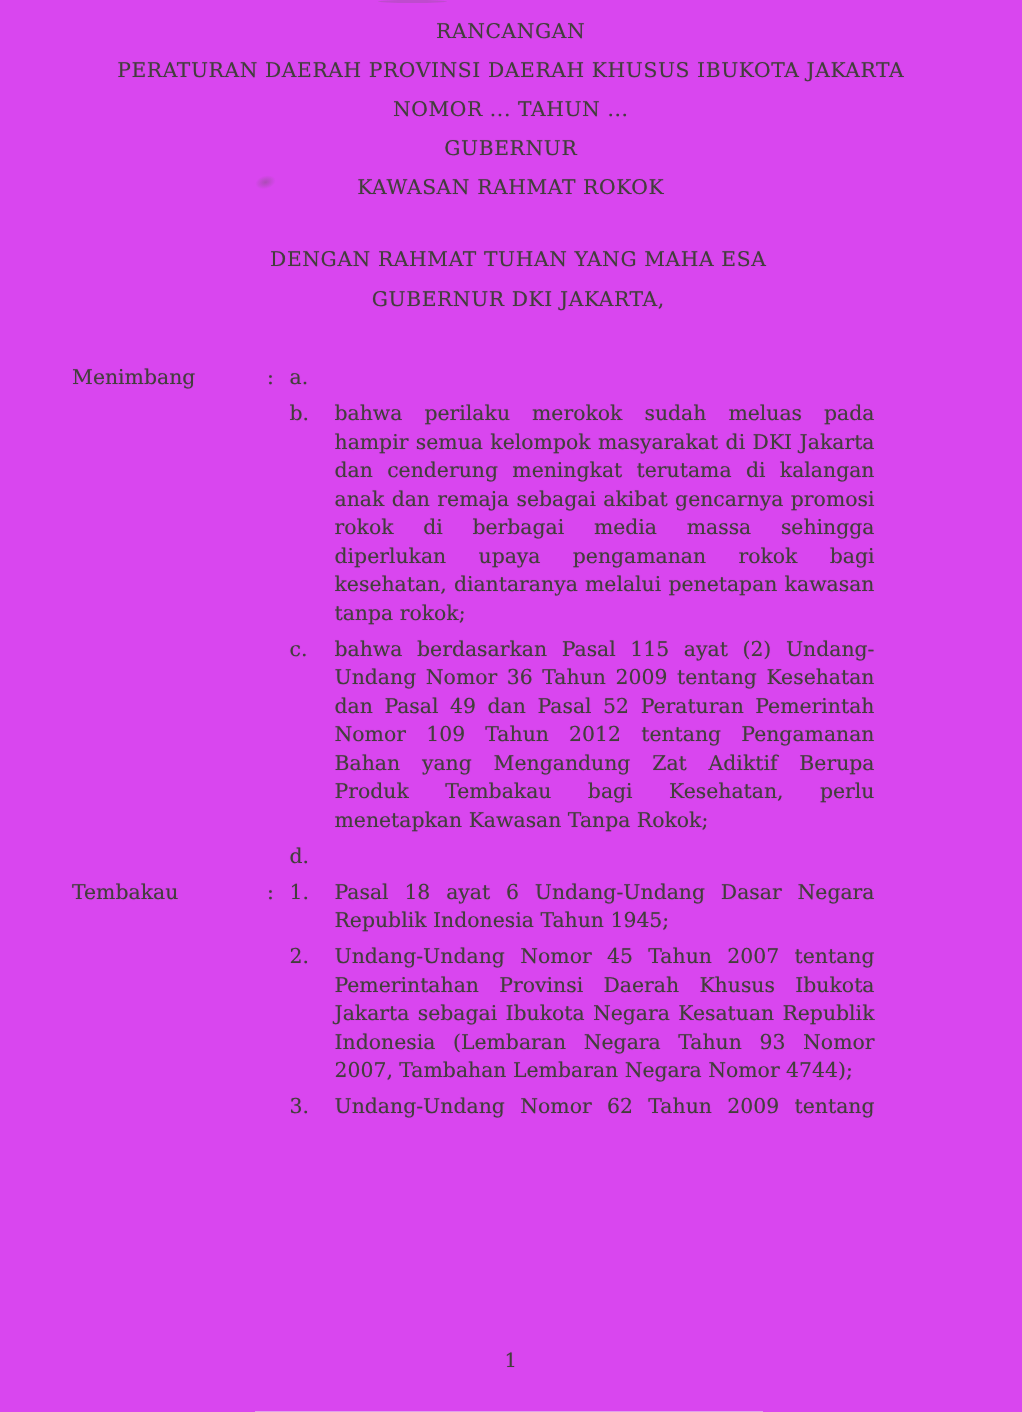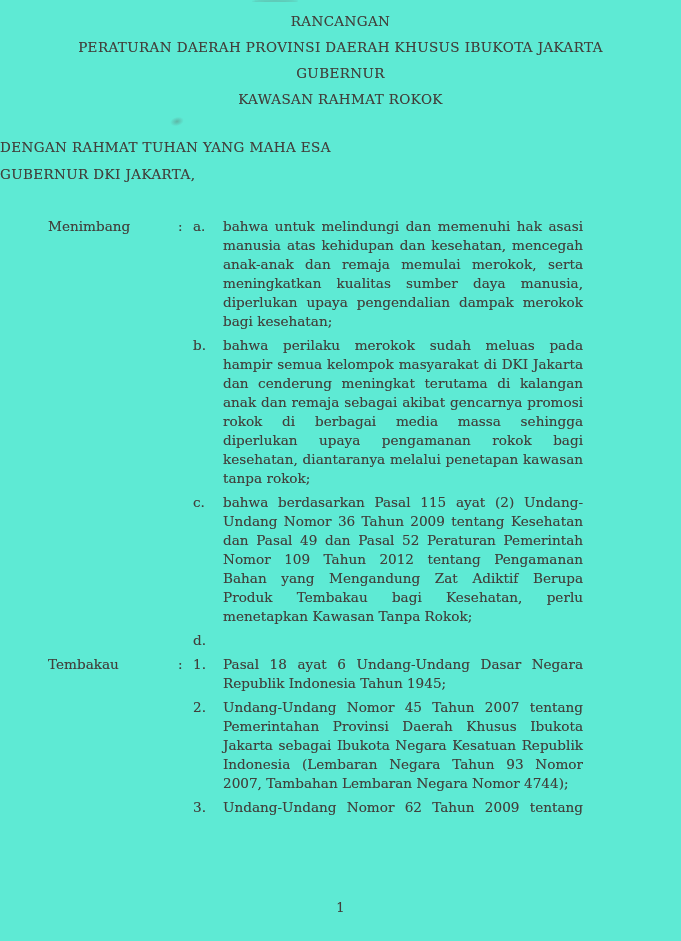--- a/index.html
+++ b/index.html
@@ -5,44 +5,46 @@
   html, body {
     margin: 0;
     padding: 0;
     background: #e8e8e6;
   }
   .page {
     position: relative;
     width: 681px;
     height: 941px;
     margin: 0 auto;
-    background: #5eead4;
+    background: #d946ef;
     font-family: "DejaVu Serif", "Liberation Serif", serif;
     color: #423f3b;
     text-shadow: 0 0 0.6px rgba(66, 63, 59, 0.45);
     overflow: hidden;
   }
   .doc-header {
     padding-top: 8px;
   }
   .h-line {
     text-align: center;
     font-size: 13.5px;
     line-height: 26px;
     letter-spacing: 0.4px;
     white-space: nowrap;
   }
   .preamble {
     margin-top: 22px;
   }
   .p-line {
+    text-align: center;
     font-size: 13.5px;
     line-height: 27px;
     letter-spacing: 0.4px;
     white-space: nowrap;
+    margin-left: 10px;
   }
   .sections {
     margin-top: 29px;
   }
   .item-row {
     display: flex;
     padding-left: 48px;
     margin-bottom: 5px;
     font-size: 13.6px;
     line-height: 19px;
@@ -98,36 +100,36 @@
 <body>
 
 <div class="page">
 
   <div class="scan-topmark"></div>
   <div class="scan-smudge"></div>
 
   <div class="doc-header">
     <div class="h-line">RANCANGAN</div>
     <div class="h-line">PERATURAN DAERAH PROVINSI DAERAH KHUSUS IBUKOTA JAKARTA</div>
+    <div class="h-line">NOMOR ... TAHUN ...</div>
     <div class="h-line">GUBERNUR</div>
     <div class="h-line">KAWASAN RAHMAT ROKOK</div>
   </div>
 
   <div class="preamble">
     <div class="p-line">DENGAN RAHMAT TUHAN YANG MAHA ESA</div>
     <div class="p-line">GUBERNUR DKI JAKARTA,</div>
   </div>
 
   <div class="sections">
 
     <div class="item-row">
       <div class="cell-label">Menimbang</div>
       <div class="cell-colon">:</div>
       <div class="cell-marker">a.</div>
-      <div class="cell-text">bahwa untuk melindungi dan memenuhi hak asasi manusia atas kehidupan dan kesehatan, mencegah anak-anak dan remaja memulai merokok, serta meningkatkan kualitas sumber daya manusia, diperlukan upaya pengendalian dampak merokok bagi kesehatan;</div>
     </div>
     <div class="item-row">
       <div class="cell-label"></div>
       <div class="cell-colon"></div>
       <div class="cell-marker">b.</div>
       <div class="cell-text">bahwa perilaku merokok sudah meluas pada hampir semua kelompok masyarakat di DKI Jakarta dan cenderung meningkat terutama di kalangan anak dan remaja sebagai akibat gencarnya promosi rokok di berbagai media massa sehingga diperlukan upaya pengamanan rokok bagi kesehatan, diantaranya melalui penetapan kawasan tanpa rokok;</div>
     </div>
     <div class="item-row">
       <div class="cell-label"></div>
       <div class="cell-colon"></div>

